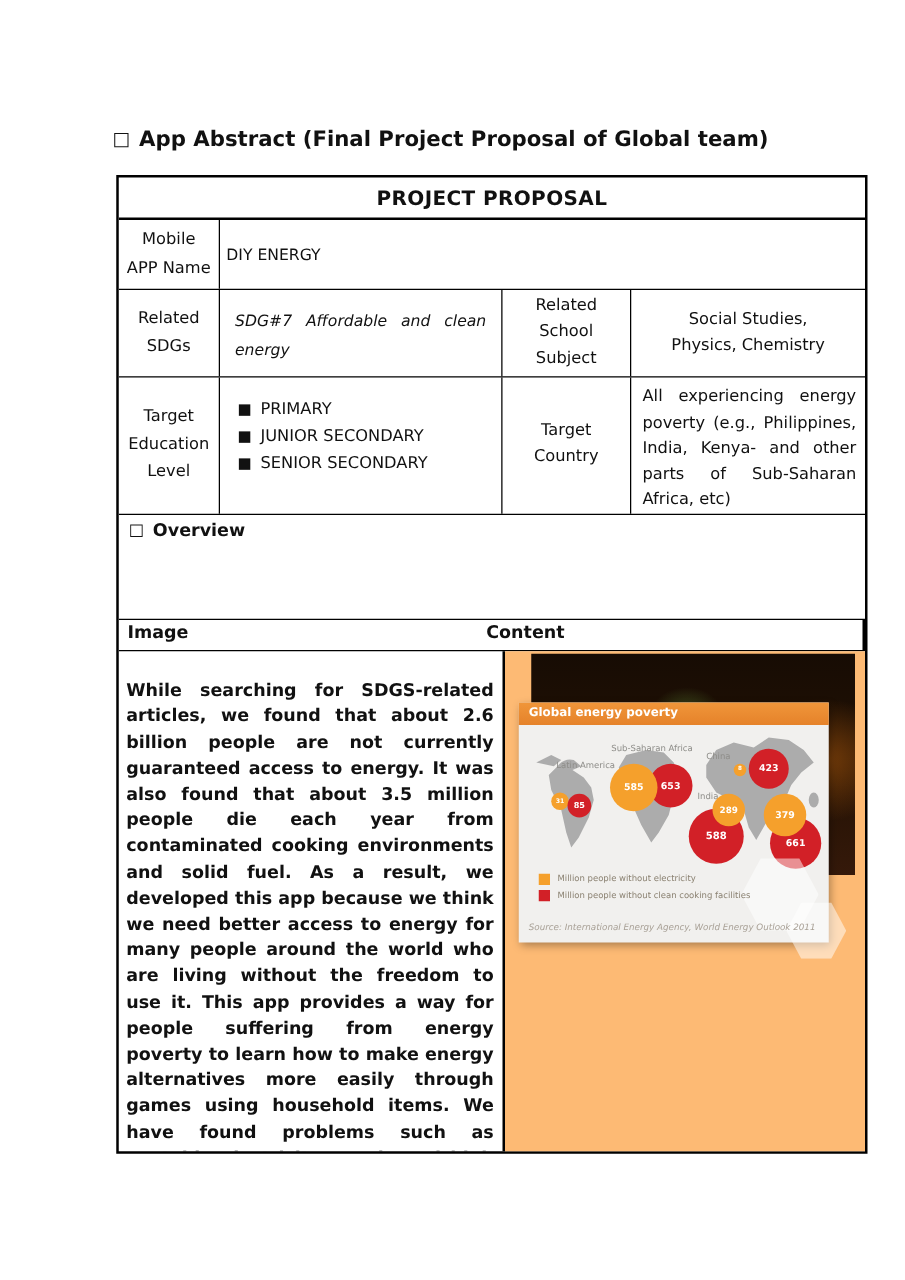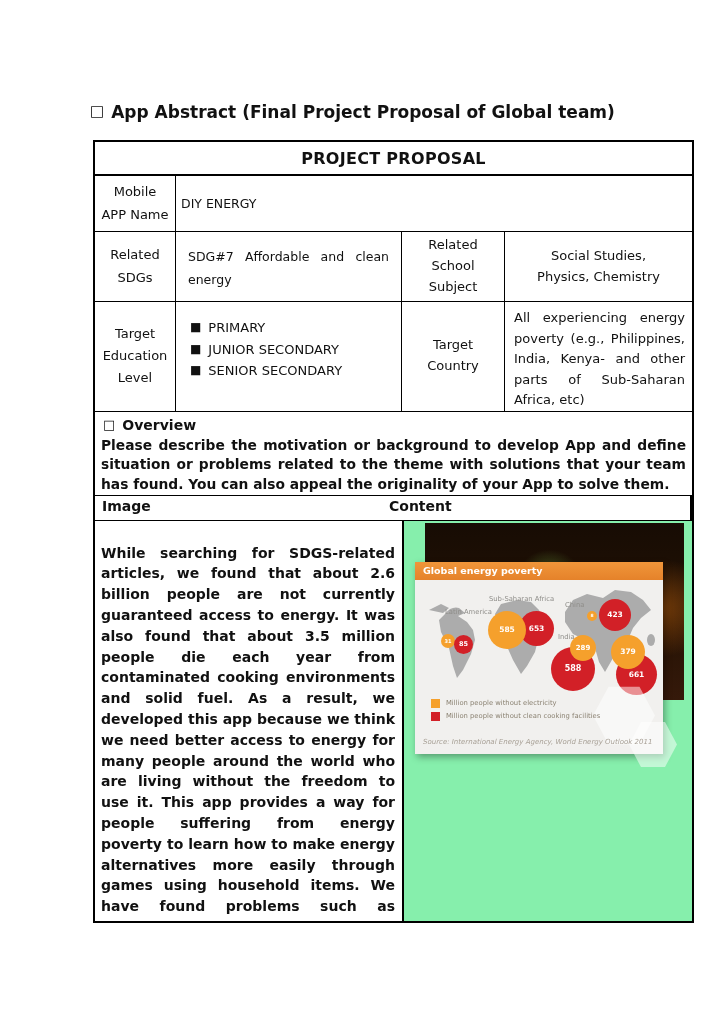--- a/index.html
+++ b/index.html
@@ -26,21 +26,21 @@
   .r-content { flex:1 1 auto; border-bottom:none; }
 
   .cell { height:100%; }
   .c-label { width:81px; flex:0 0 81px; border-right:1.5px solid #000; display:flex;
     align-items:center; justify-content:center; text-align:center; font-size:13px;
     line-height:1.72; white-space:pre-line; }
   .c-appname { flex:1; display:flex; align-items:center; padding:0 5px; font-size:12.5px; }
 
   .c-mid { width:226px; flex:0 0 226px; border-right:1.5px solid #000; }
   .c-sdgval { padding:13px 12px 0 12px; font-size:12.5px; line-height:1.85;
-    text-align:justify; text-align-last:left; }
+    text-align:justify; text-align-last:left;font-style:italic; }
   .c-label2 { width:103px; flex:0 0 103px; border-right:1.5px solid #000; display:flex;
     align-items:center; justify-content:center; text-align:center; font-size:13px;
     line-height:1.6; white-space:pre-line; }
   .c-subject { flex:1; display:flex; align-items:center; justify-content:center;
     text-align:center; font-size:13px; line-height:1.6; white-space:pre-line; }
 
   .c-edulist { padding:15px 0 0 14px; font-size:13px; line-height:21.5px; }
   .edu-item { display:flex; align-items:center; gap:7px; }
   .edu-item .sq { font-size:12px; }
   .c-country { flex:1; padding:6px 7px 0 9px; font-size:13px; line-height:20.5px;
@@ -52,21 +52,21 @@
 
   .c-contenth { width:309px; flex:0 0 309px; border-right:2.5px solid #000;
     font-weight:bold; font-size:14px; padding:2px 0 0 6px; }
   .c-imageh { flex:1; font-weight:bold; font-size:14px; padding:2px 0 0 7px; }
 
   .c-content { width:309px; flex:0 0 309px; border-right:2.5px solid #000;
     padding:22px 7px 0 6px; overflow:hidden; }
   .content-par { font-size:14px; font-weight:bold; line-height:20.8px;
     text-align:justify; text-align-last:left; }
 
-  .c-image { flex:1; position:relative; overflow:hidden; background:#86efac; }
+  .c-image { flex:1; position:relative; overflow:hidden; background:#fdba74; }
 
   .photo { position:absolute; left:21px; top:2px; width:259px; height:177px;
     background:
       radial-gradient(ellipse 45px 35px at 48% 28%, rgba(94,134,52,0.55), transparent 65%),
       radial-gradient(ellipse 26px 38px at 57% 48%, rgba(215,185,140,0.32), transparent 70%),
       radial-gradient(ellipse 90px 70px at 90% 48%, rgba(186,96,14,0.55), transparent 70%),
       radial-gradient(ellipse 70px 50px at 8% 45%, rgba(120,60,20,0.45), transparent 70%),
       radial-gradient(ellipse 120px 90px at 45% 115%, rgba(150,75,10,0.5), transparent 70%),
       linear-gradient(180deg, #170c04 0%, #241204 55%, #35190a 100%); }
 
@@ -146,21 +146,20 @@
     <div class="cell c-label2">Target
 Country</div>
     <div class="cell c-country">All experiencing energy poverty (e.g., Philippines, India, Kenya- and other parts of Sub-Saharan Africa, etc)</div>
   </div>
 
   <div class="r-overview">
     <div class="ov-head">
       <span class="chk">□</span>
       <span>Overview</span>
     </div>
-    <div class="ov-text">Please describe the motivation or background to develop App and define situation or problems related to the theme with solutions that your team has found. You can also appeal the originality of your App to solve them.</div>
   </div>
 
   <div class="row r-ch">
     <div class="cell c-imageh">Image</div>
     <div class="cell c-contenth">Content</div>
   </div>
 
   <div class="row r-content">
     <div class="cell c-content">
       <div class="content-par">While searching for SDGS-related articles, we found that about 2.6 billion people are not currently guaranteed access to energy. It was also found that about 3.5 million people die each year from contaminated cooking environments and solid fuel. As a result, we developed this app because we think we need better access to energy for many people around the world who are living without the freedom to use it. This app provides a way for people suffering from energy poverty to learn how to make energy alternatives more easily through games using household items. We have found problems such as unstable electricity supply and high electricity bills in the Philippines;</div>

